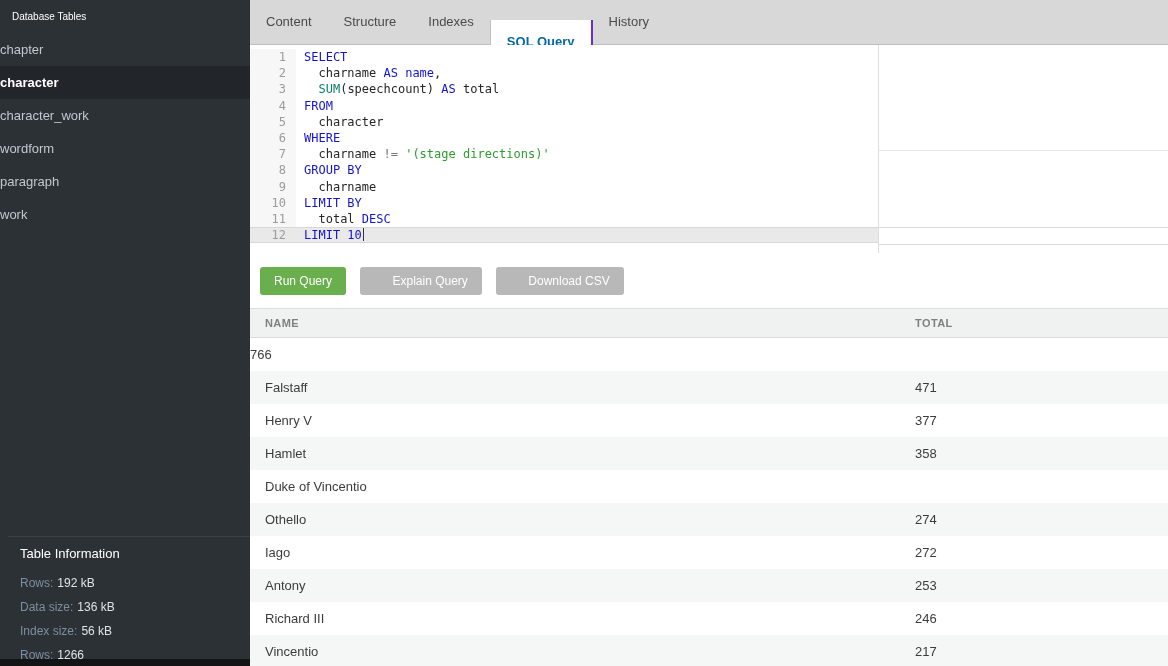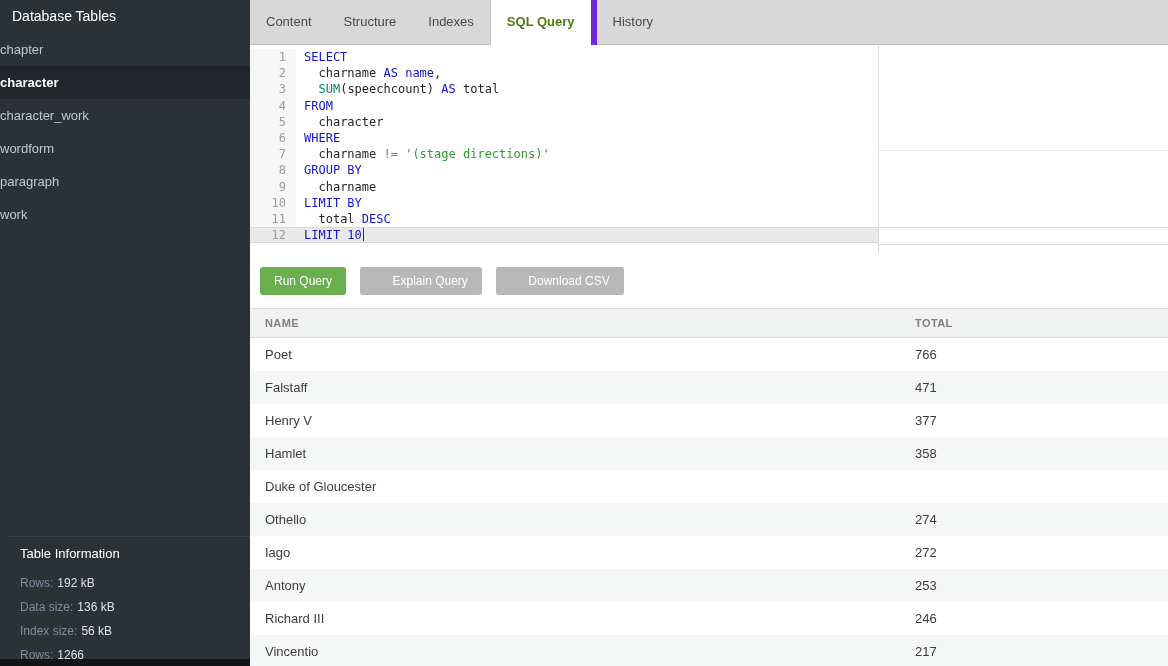--- a/index.html
+++ b/index.html
@@ -1,40 +1,40 @@
 <!DOCTYPE html>
 <html style="--accent: #6aaf4e; --btn-gray: #b8b8b8; --sidebar-bg: #2c3136; --sidebar-sel: #22262a; --tabbar-bg: #d8d8d8; --active-line: #e9e9e9; --kw: #1414cc; --fn: #0d8070; --str: #2e9b2e; --num: #1414cc; --op: #777777; --id: #262626;"><head>
 <meta charset="utf-8">
 <style>
   html,body{margin:0;padding:0;width:1168px;height:666px;overflow:hidden;
     font-family:"Liberation Sans",sans-serif;background:#fff;position:relative;}
 
   
   .sidebar{position:absolute;left:0;top:0;width:250px;height:666px;
     background:var(--sidebar-bg,#2c3136);color:#c6cbd1;}
-  .sidebar-title{height:33px;line-height:33px;padding-left:12px;color:#fff;font-size:14px;}
+  .sidebar-title{height:33px;line-height:33px;padding-left:12px;color:#fff;font-size:10px;}
   .sidebar-item{height:33px;line-height:33px;padding-left:0;font-size:13px;
     color:#c2c8ce;cursor:pointer;white-space:nowrap;}
   .sidebar-item.selected{background:var(--sidebar-sel,#22262a);color:#fff;font-weight:bold;}
   .table-info{position:absolute;left:8px;right:0;top:536px;padding-left:12px;
     border-top:1px solid #3a4148;}
   .info-title{height:34px;line-height:34px;color:#fff;font-size:13px;}
   .stat{height:24px;line-height:24px;font-size:12px;}
   .stat .lbl{color:#7f8da0;}
   .stat .val{color:#dfe3e7;margin-left:4px;}
   .black-strip{position:absolute;left:0;bottom:0;width:250px;height:7px;background:#121416;}
 
   
   .main{position:absolute;left:250px;top:0;width:918px;height:666px;background:#fff;}
 
   .tabbar{height:44px;background:var(--tabbar-bg,#d8d8d8);border-bottom:1px solid #bfbfbf;
     display:flex;align-items:stretch;}
   .tab{padding:0 16px;line-height:44px;font-size:13px;color:#4a4a4a;cursor:pointer;height:44px;}
-  .tab.active{background:#fff;color:#4d7c0f;font-weight:bold;height:45px;
-    border-left:1px solid #bfbfbf;border-right:6px solid #6d28d9;}
+  .tab.active{background:#fff;color:#0369a1;font-weight:bold;height:45px;
+    border-left:1px solid #bfbfbf;border-right:2px solid #6d28d9;margin-top:20px;}
 
   
   .editor{position:relative;height:208px;background:#fff;overflow:hidden;
     font-family:"DejaVu Sans Mono",monospace;font-size:12px;}
   .code-lines{width:628px;padding-top:4px;}
   .cm-line{display:flex;height:16.2px;line-height:16.2px;white-space:pre;}
   .cm-line.active{background:var(--active-line,#e9e9e9);
     box-shadow:inset 0 1px 0 #d8d8d8, inset 0 -1px 0 #d8d8d8;}
   .gutter{display:inline-block;width:36px;padding-right:10px;text-align:right;
     color:#9b9b9b;background:#f7f7f7;flex:none;}
@@ -132,37 +132,36 @@
     <button class="btn gray">Download CSV</button>
   </div>
 
   <div class="results">
     <div class="thead">
         <span class="th col1">NAME</span>
         <span class="th col2">TOTAL</span>
       </div>
     <div class="tbody">
         <div class="tr">
-          <span class="col1">Poet</span>
           <span class="col2">766</span>
         </div>
         <div class="tr">
           <span class="col1">Falstaff</span>
           <span class="col2">471</span>
         </div>
         <div class="tr">
           <span class="col1">Henry V</span>
           <span class="col2">377</span>
         </div>
         <div class="tr">
           <span class="col1">Hamlet</span>
           <span class="col2">358</span>
         </div>
         <div class="tr">
-          <span class="col1">Duke of Gloucester</span>
+          <span class="col1">Duke of Vincentio</span>
         </div>
         <div class="tr">
           <span class="col1">Othello</span>
           <span class="col2">274</span>
         </div>
         <div class="tr">
           <span class="col1">Iago</span>
           <span class="col2">272</span>
         </div>
         <div class="tr">

